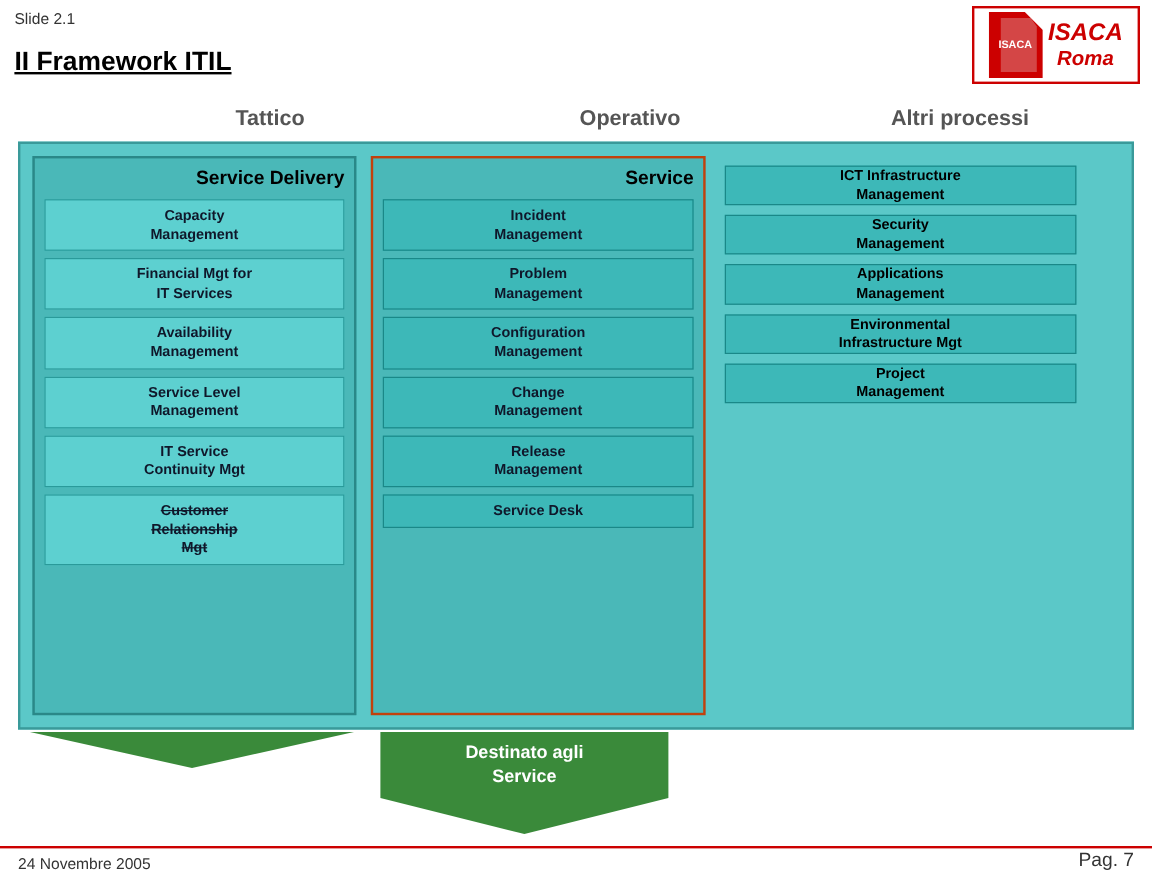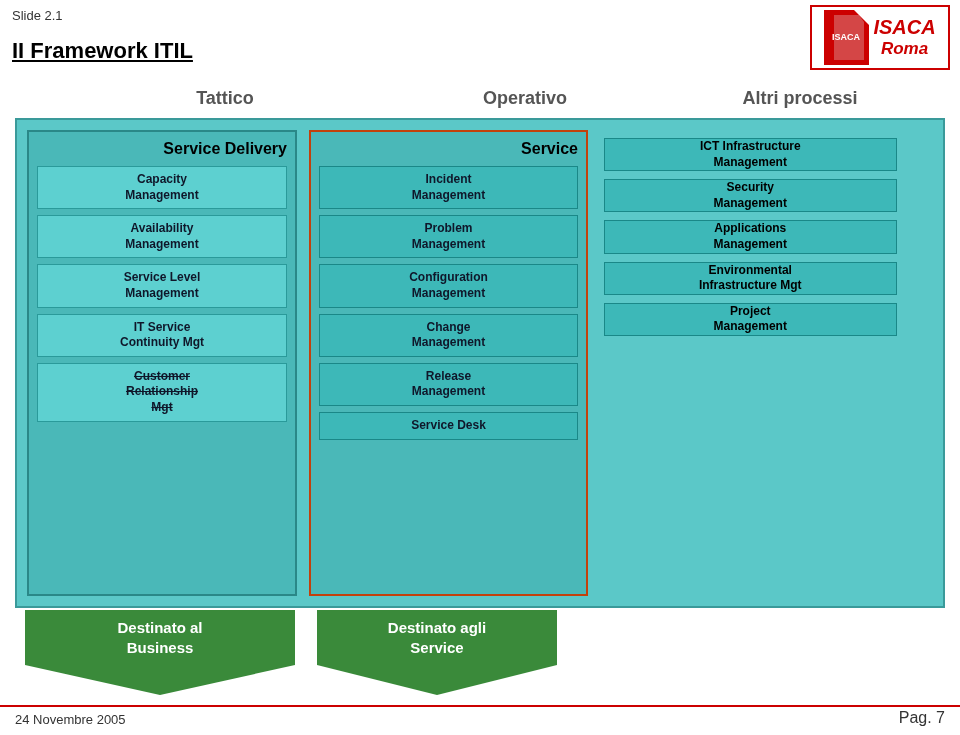--- a/index.html
+++ b/index.html
@@ -265,20 +265,21 @@
   <div class="col-header col-header-operativo">Operativo</div>
   <div class="col-header col-header-altri">Altri processi</div>
 </div>
 
 <div class="framework-box">
   <div class="columns-container">
 
     <div class="col-left">
       <div class="col-left-title">Service Delivery</div>
       <div class="item-box">Capacity<br>Management</div>
+      <div class="item-box">Financial Mgt for<br>IT Services</div>
       <div class="item-box">Availability<br>Management</div>
       <div class="item-box">Service Level<br>Management</div>
       <div class="item-box">IT Service<br>Continuity Mgt</div>
       <div class="item-box" style="text-decoration:line-through;">Customer<br>Relationship<br>Mgt</div>
     </div>
 
     <div class="col-middle">
       <div class="col-left-title">Service</div>
       <div class="item-box item-box-teal">Incident<br>Management</div>
       <div class="item-box item-box-teal">Problem<br>Management</div>
@@ -295,24 +296,20 @@
       <div class="right-item">Environmental<br>Infrastructure Mgt</div>
       <div class="right-item">Project<br>Management</div>
     </div>
 
   </div>
 </div>
 
 <div class="bottom-arrow-area" style="bottom:40px; left:25px;">
 
   <div class="up-arrow">
-    <div class="up-arrow-label">
-      <span>Destinato al</span><br>
-      <span>Business</span>
-    </div>
     <div class="up-arrow-tip"></div>
   </div>
 
   <div class="up-arrow" style="margin-left:10px;">
     <div class="up-arrow-label middle">
       <span>Destinato agli</span><br>
       <span>Service</span>
     </div>
     <div class="up-arrow-tip middle"></div>
   </div>

